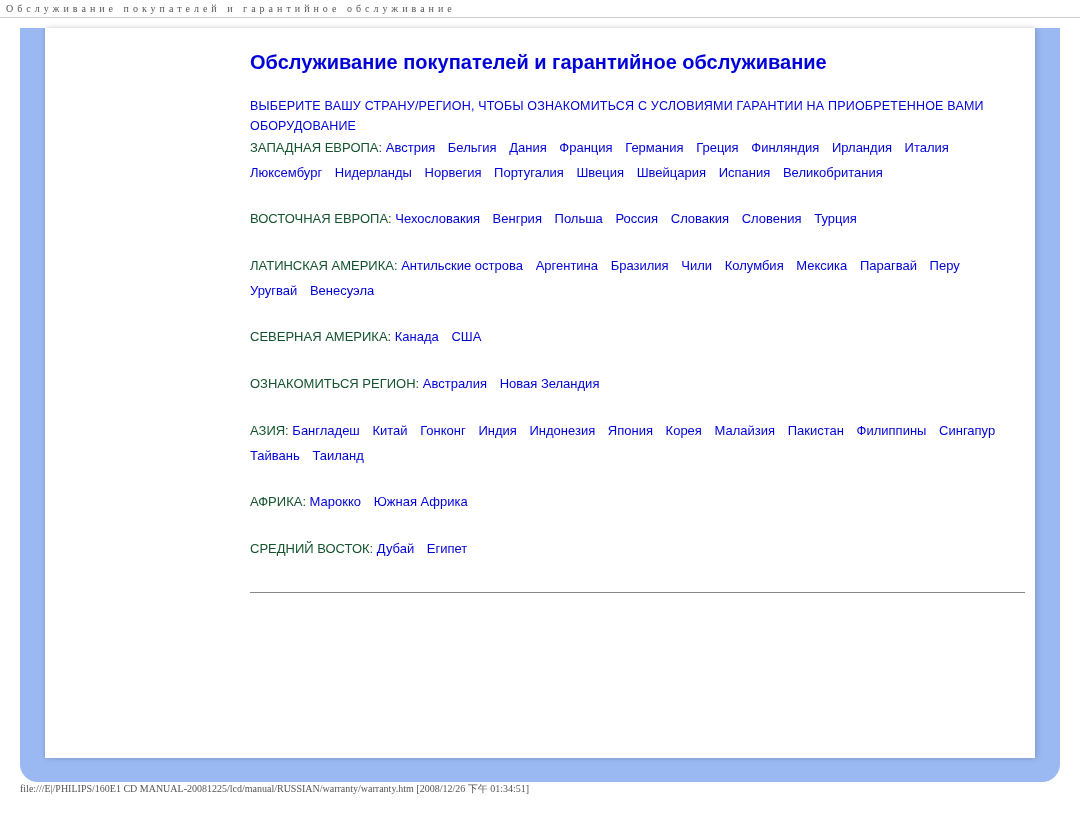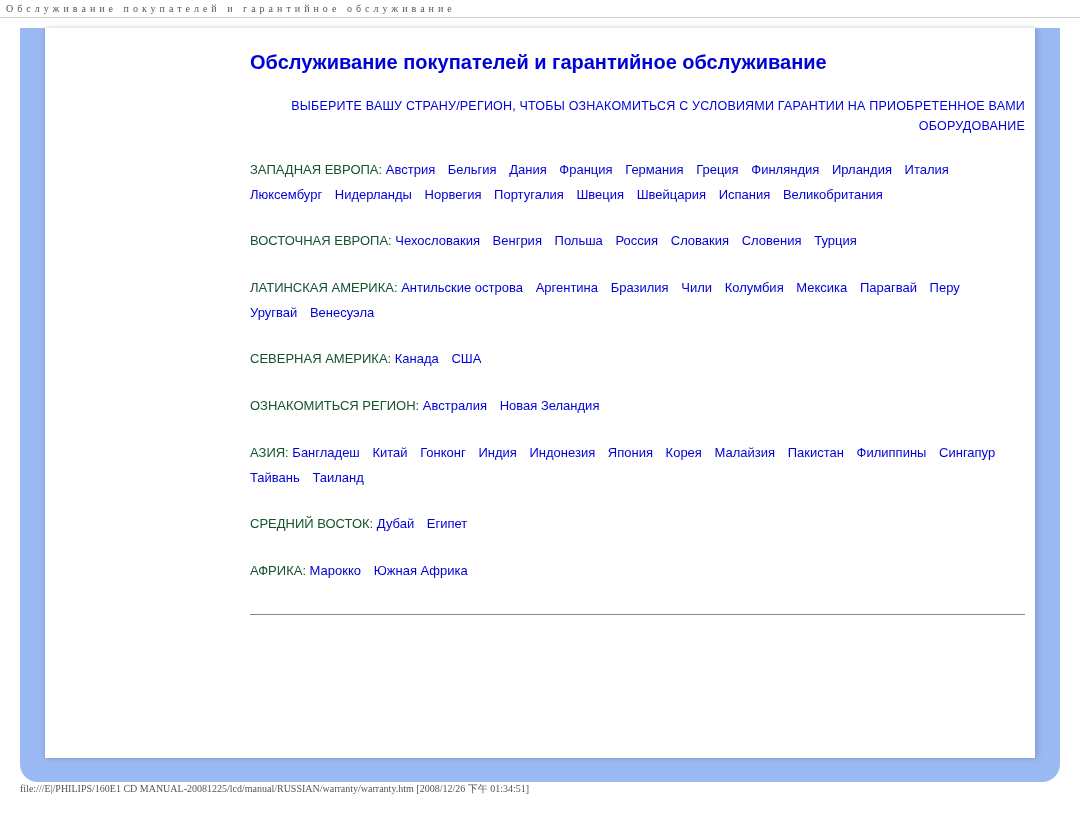--- a/index.html
+++ b/index.html
@@ -41,24 +41,22 @@
   .page-title {
     font-size: 20px;
     font-weight: bold;
     color: #0000d8;
     font-family: Arial, sans-serif;
     line-height: 1.2;
     margin-bottom: 22px;
   }
   .intro {
     color: #0000d8;
-    margin-bottom: 22px;
     font-size: 12.5px;
     letter-spacing: 0.2px;
-    text-align: right;
   }
   .region-block {
     margin-bottom: 22px;
     line-height: 1.9;
   }
   .region-label {
     color: #14532d;
   }
   .country-link {
     color: #0000d8;
@@ -92,22 +90,22 @@
 
       <div class="intro">ВЫБЕРИТЕ ВАШУ СТРАНУ/РЕГИОН, ЧТОБЫ ОЗНАКОМИТЬСЯ С УСЛОВИЯМИ ГАРАНТИИ НА ПРИОБРЕТЕННОЕ ВАМИ ОБОРУДОВАНИЕ</div>
 
       <div id="regions-container">
           <div class="region-block"><span class="region-label">ЗАПАДНАЯ ЕВРОПА: </span><a class="country-link">Австрия</a> <a class="country-link">Бельгия</a> <a class="country-link">Дания</a> <a class="country-link">Франция</a> <a class="country-link">Германия</a> <a class="country-link">Греция</a> <a class="country-link">Финляндия</a> <a class="country-link">Ирландия</a> <a class="country-link">Италия</a> <a class="country-link">Люксембург</a> <a class="country-link">Нидерланды</a> <a class="country-link">Норвегия</a> <a class="country-link">Португалия</a> <a class="country-link">Швеция</a> <a class="country-link">Швейцария</a> <a class="country-link">Испания</a> <a class="country-link">Великобритания</a> </div>
           <div class="region-block"><span class="region-label">ВОСТОЧНАЯ ЕВРОПА: </span><a class="country-link">Чехословакия</a> <a class="country-link">Венгрия</a> <a class="country-link">Польша</a> <a class="country-link">Россия</a> <a class="country-link">Словакия</a> <a class="country-link">Словения</a> <a class="country-link">Турция</a> </div>
           <div class="region-block"><span class="region-label">ЛАТИНСКАЯ АМЕРИКА: </span><a class="country-link">Антильские острова</a> <a class="country-link">Аргентина</a> <a class="country-link">Бразилия</a> <a class="country-link">Чили</a> <a class="country-link">Колумбия</a> <a class="country-link">Мексика</a> <a class="country-link">Парагвай</a> <a class="country-link">Перу</a> <a class="country-link">Уругвай</a> <a class="country-link">Венесуэла</a> </div>
           <div class="region-block"><span class="region-label">СЕВЕРНАЯ АМЕРИКА: </span><a class="country-link">Канада</a> <a class="country-link">США</a> </div>
           <div class="region-block"><span class="region-label">ОЗНАКОМИТЬСЯ РЕГИОН: </span><a class="country-link">Австралия</a> <a class="country-link">Новая Зеландия</a> </div>
           <div class="region-block"><span class="region-label">АЗИЯ: </span><a class="country-link">Бангладеш</a> <a class="country-link">Китай</a> <a class="country-link">Гонконг</a> <a class="country-link">Индия</a> <a class="country-link">Индонезия</a> <a class="country-link">Япония</a> <a class="country-link">Корея</a> <a class="country-link">Малайзия</a> <a class="country-link">Пакистан</a> <a class="country-link">Филиппины</a> <a class="country-link">Сингапур</a> <a class="country-link">Тайвань</a> <a class="country-link">Таиланд</a> </div>
+          <div class="region-block"><span class="region-label">АФРИКА: </span><a class="country-link">Марокко</a> <a class="country-link">Южная Африка</a> </div>
           <div class="region-block"><span class="region-label">СРЕДНИЙ ВОСТОК: </span><a class="country-link">Дубай</a> <a class="country-link">Египет</a> </div>
-          <div class="region-block"><span class="region-label">АФРИКА: </span><a class="country-link">Марокко</a> <a class="country-link">Южная Африка</a> </div>
         </div>
 
       <hr class="rule">
 
     </div>
   </div>
 </div>
 
 <div class="footer-path">file:///E|/PHILIPS/160E1 CD MANUAL-20081225/lcd/manual/RUSSIAN/warranty/warranty.htm [2008/12/26 下午 01:34:51]</div>
 

